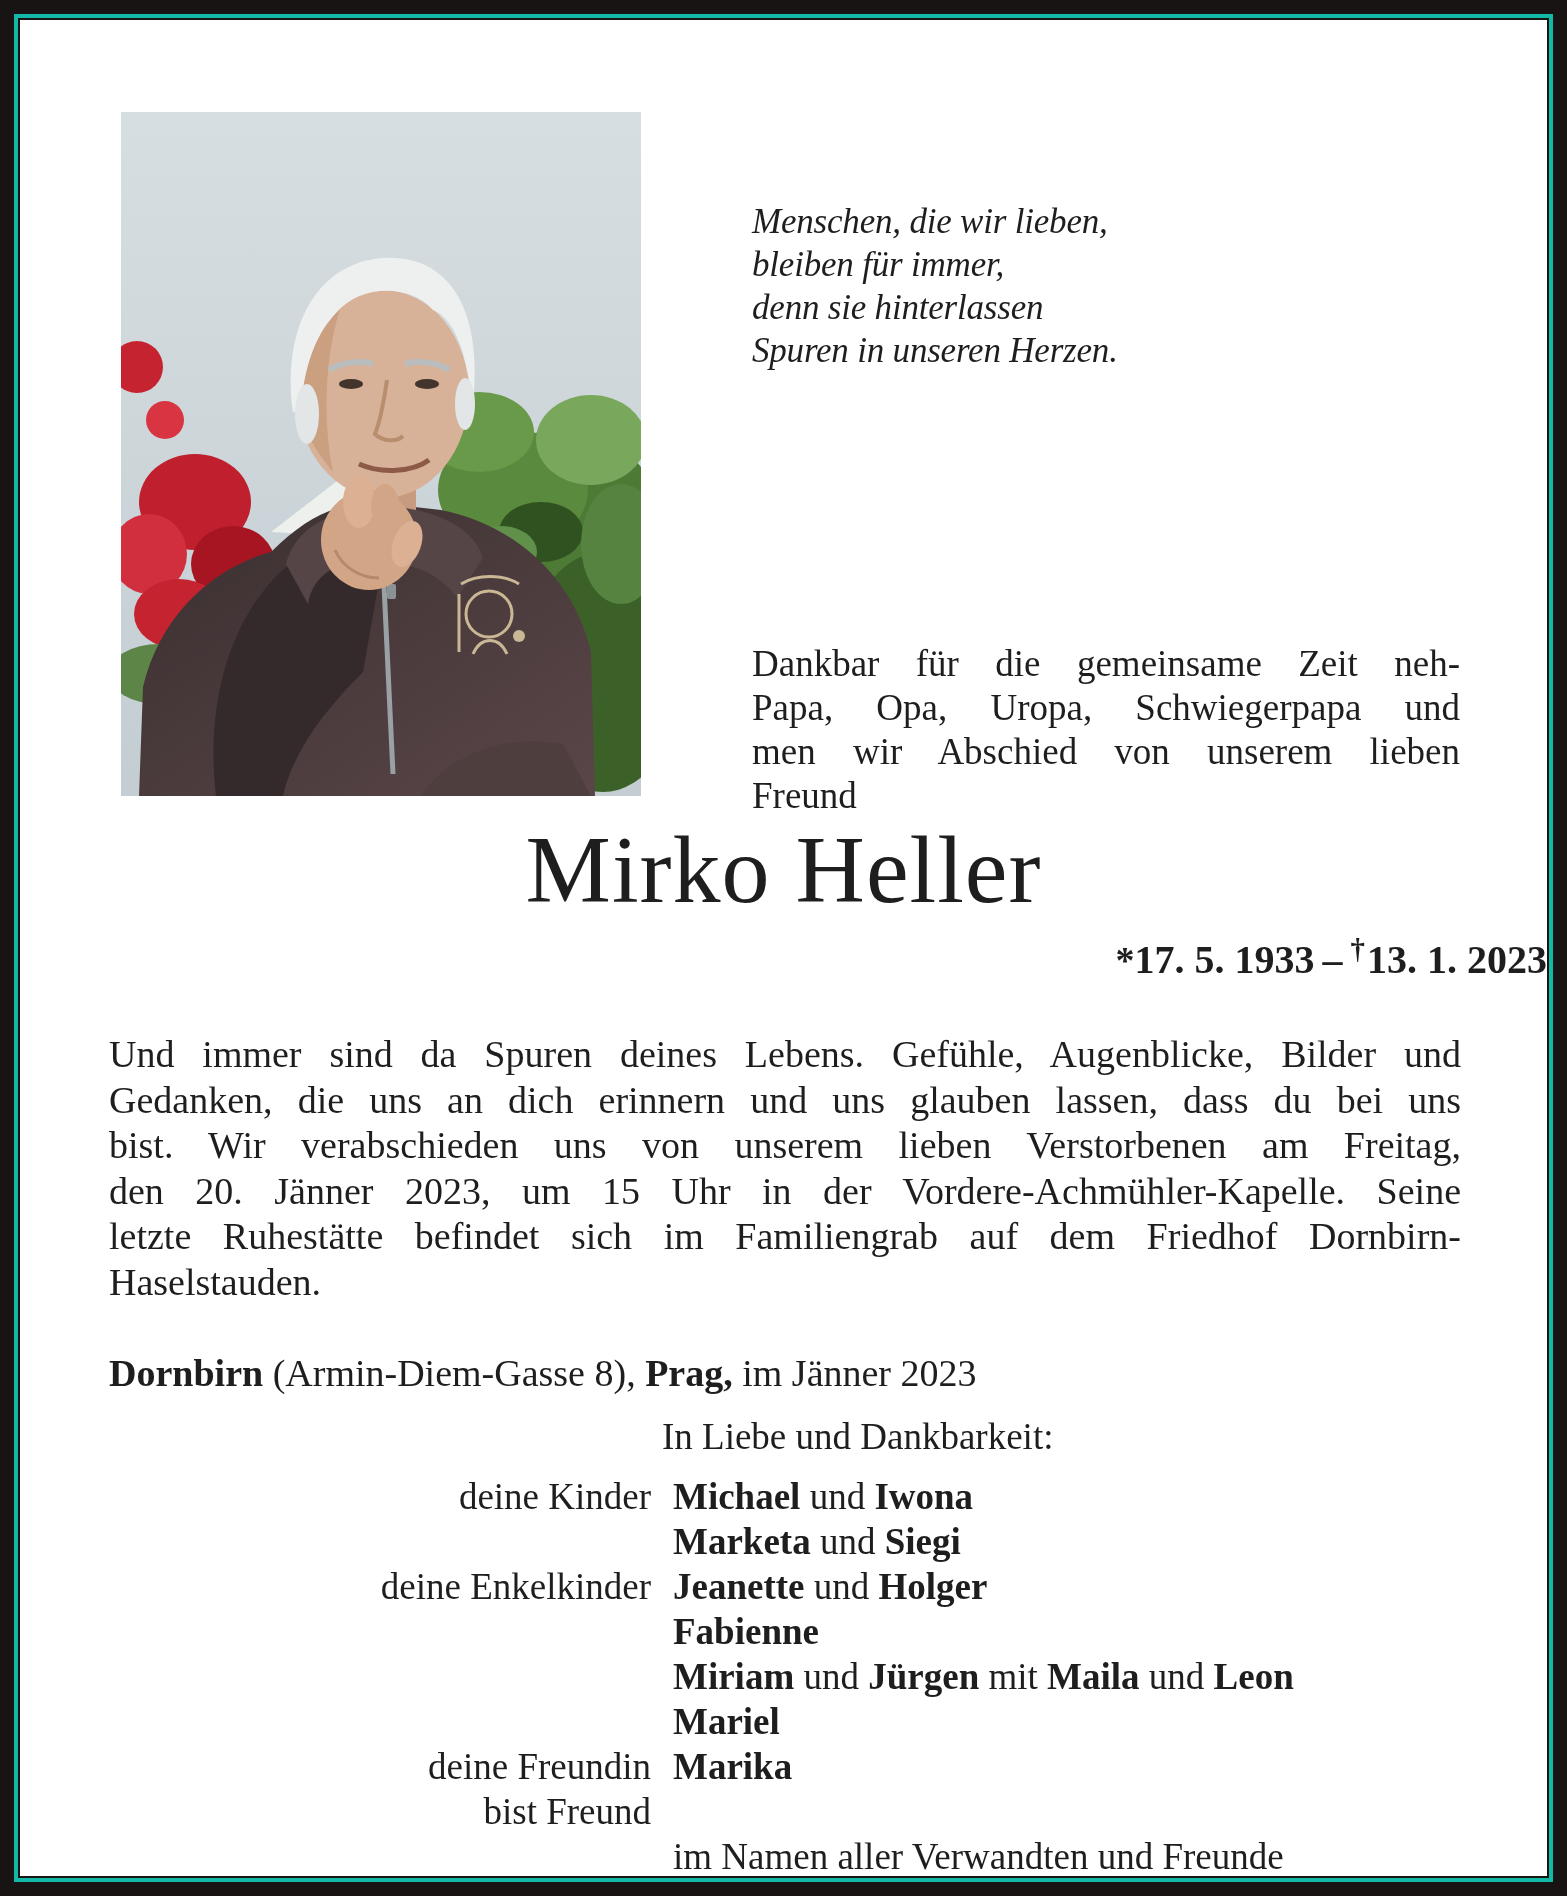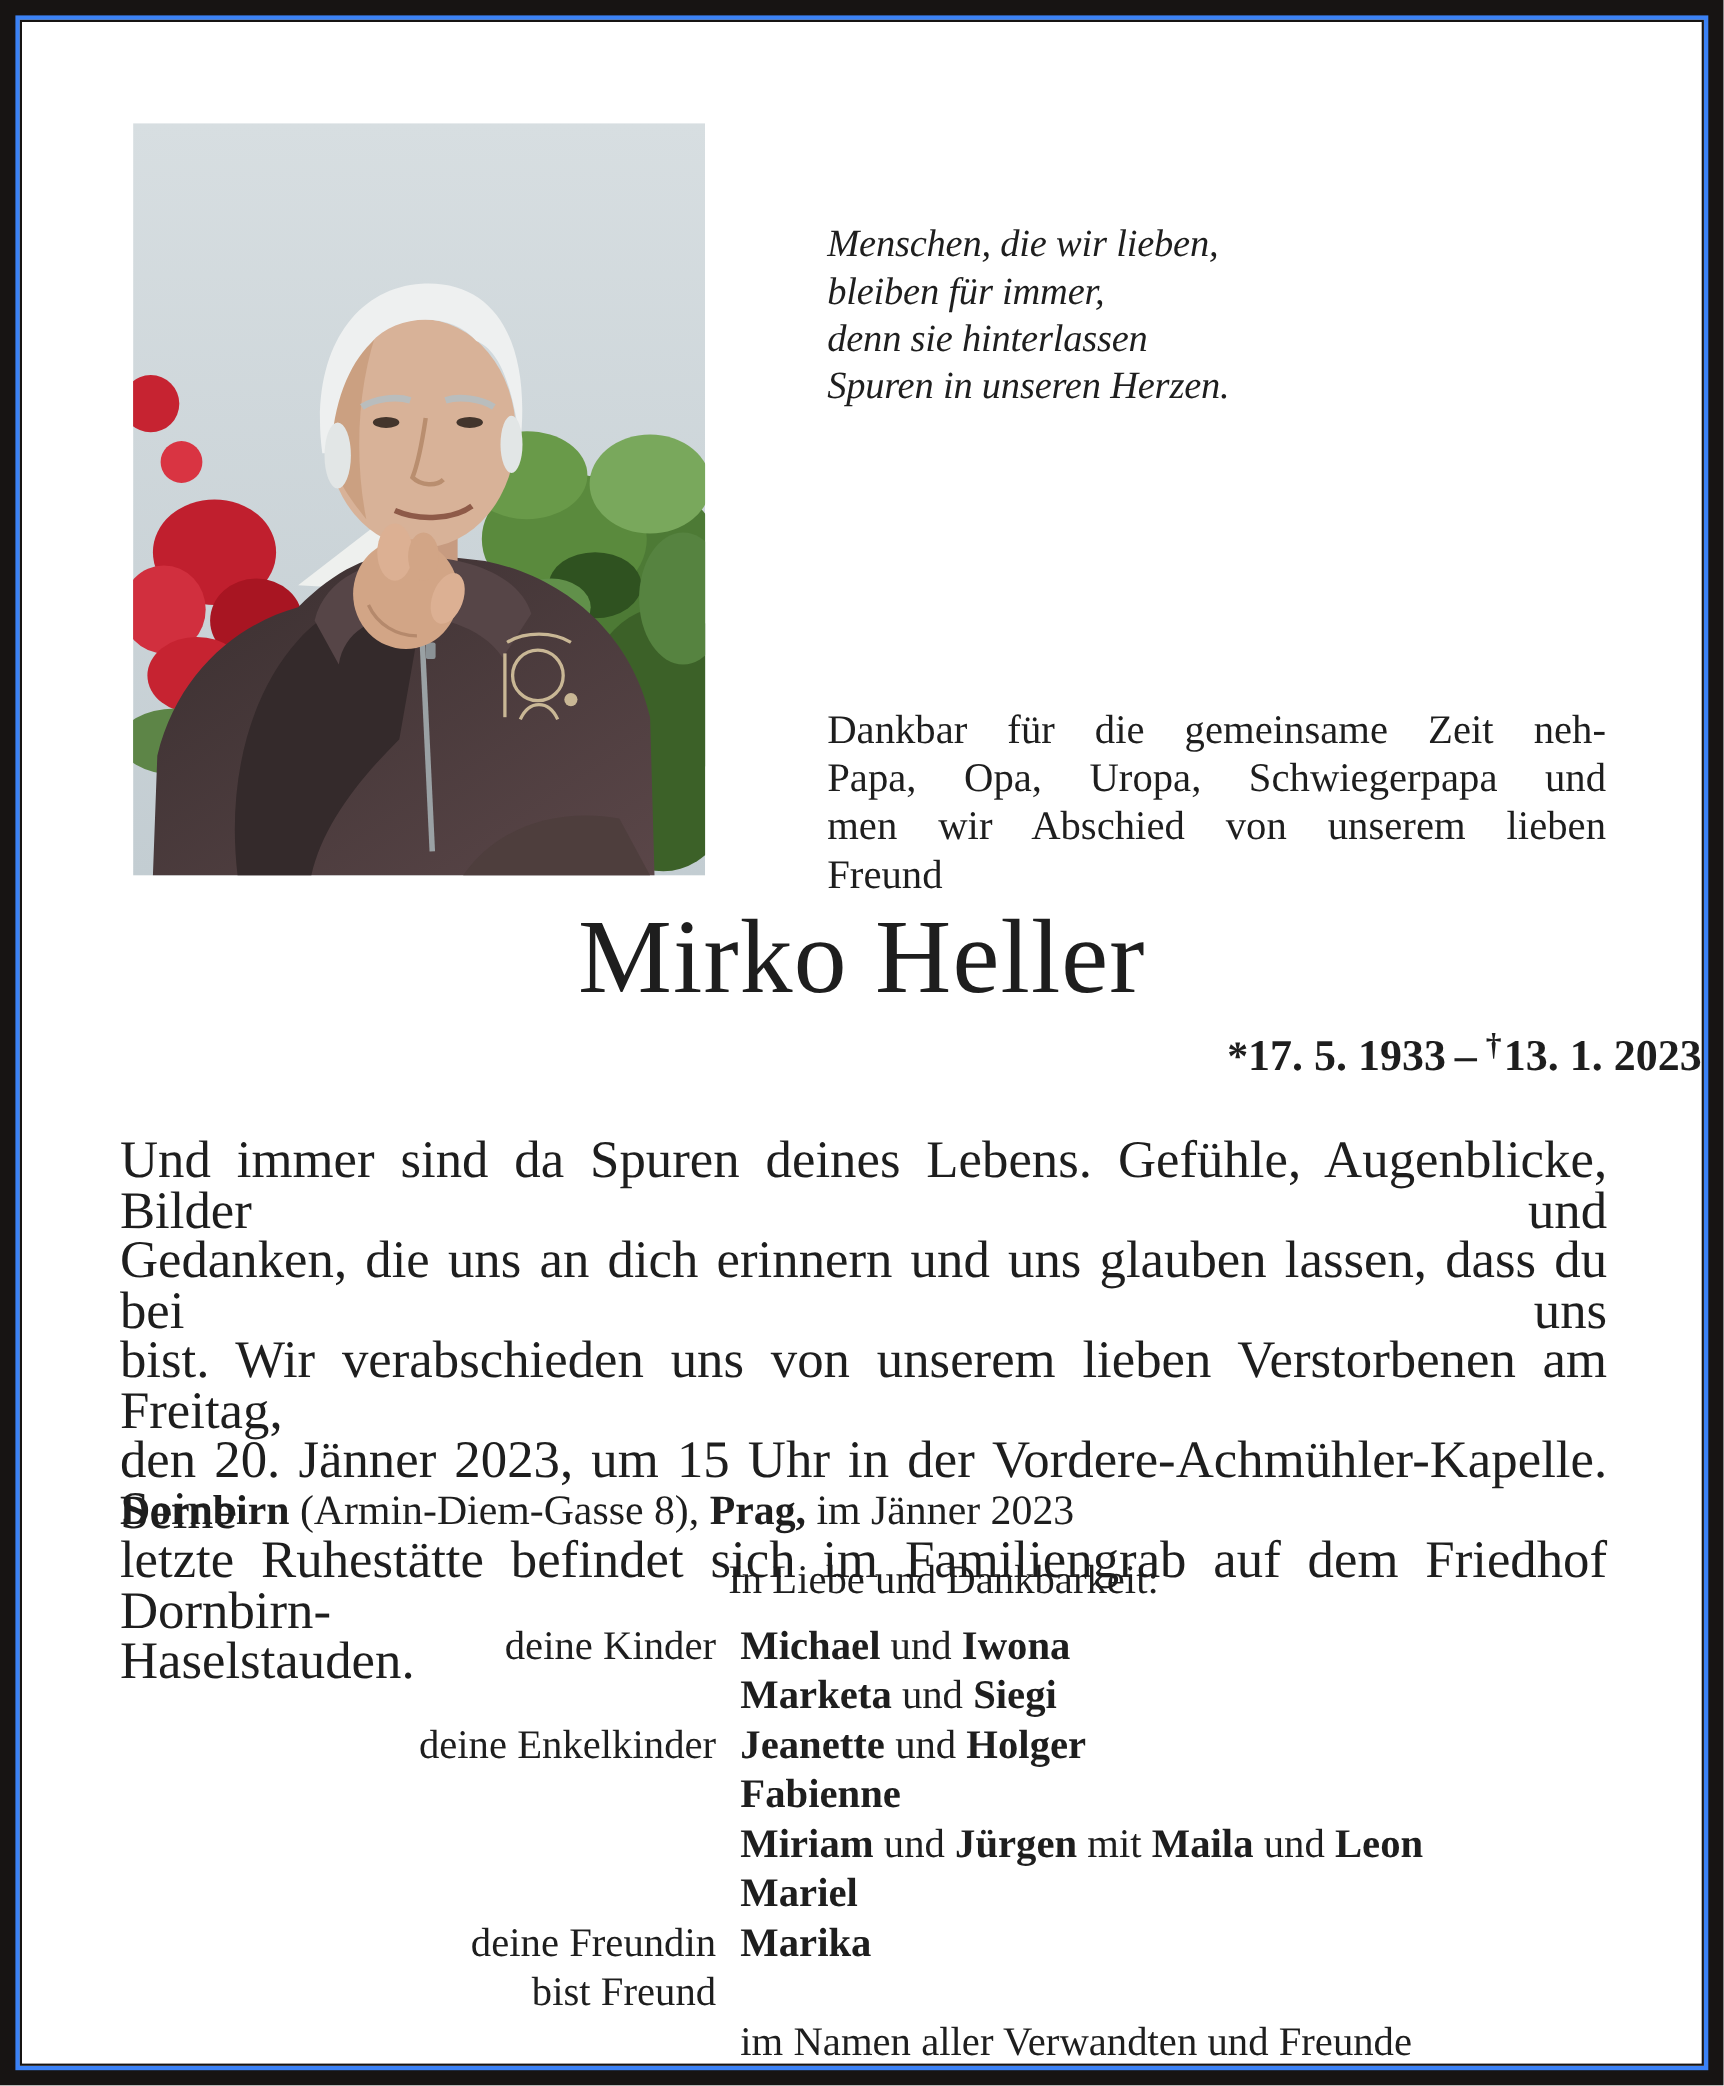--- a/index.html
+++ b/index.html
@@ -1,33 +1,33 @@
 <!DOCTYPE html>
 <html><head>
 <meta charset="utf-8">
 <style>
   html,body{margin:0;padding:0;background:#ffffff;}
   .frame{box-sizing:border-box;width:1567px;height:1896px;background:#171413;padding:14px;}
-  .mat{box-sizing:border-box;width:100%;height:100%;background:#3b82f6;padding:4px;text-decoration:underline;}
+  .mat{box-sizing:border-box;width:100%;height:100%;background:#14b8a6;padding:4px;text-decoration:underline;}
   .sheet{box-sizing:border-box;width:100%;height:100%;border:2px solid #171413;background:#ffffff;
          position:relative;overflow:hidden;color:#1e1e1e;
          font-family:"Liberation Serif","DejaVu Serif",serif;}
   .abs{position:absolute;}
   .photo{left:101px;top:92px;width:520px;height:684px;}
   .photo svg{display:block;width:100%;height:100%;}
   .poem{left:732px;top:180px;font-style:italic;font-size:35px;line-height:43px;letter-spacing:-0.2px;}
   .intro{left:732px;top:622px;width:708px;font-size:37px;line-height:44px;}
   .jline{text-align:justify;text-align-last:justify;}
   .lastline{text-align:left;}
   .name{left:0;right:0;top:800px;text-align:center;font-size:96px;line-height:100px;letter-spacing:1px;}
   .dates{left:0;right:0;top:916px;text-align:right;font-size:40px;line-height:48px;font-weight:bold;}
   .dates .sep{margin:0 8px;}
   .dates .star{font-size:0.95em;}
   .dates .dagger{font-size:0.72em;position:relative;top:-0.5em;margin-right:2px;}
-  .body-par{left:89px;top:1012px;width:1352px;font-size:48px;line-height:45.5px;}
+  .body-par{left:89px;top:1012px;width:1352px;font-size:38px;line-height:45.5px;}
   .location{left:89px;top:1330px;font-size:38px;line-height:46px;}
   .b{font-weight:bold;}
   .liebe{left:642px;top:1394px;font-size:37px;line-height:45px;}
   .family{left:0;top:1454px;width:100%;font-size:37px;line-height:45px;}
   .frow{display:grid;grid-template-columns:631px 1fr;column-gap:22px;}
   .flabel{text-align:right;white-space:nowrap;}
   .fnames{text-align:left;white-space:nowrap;}
   .closing-row{margin-top:0;}
 </style>
 </head>

